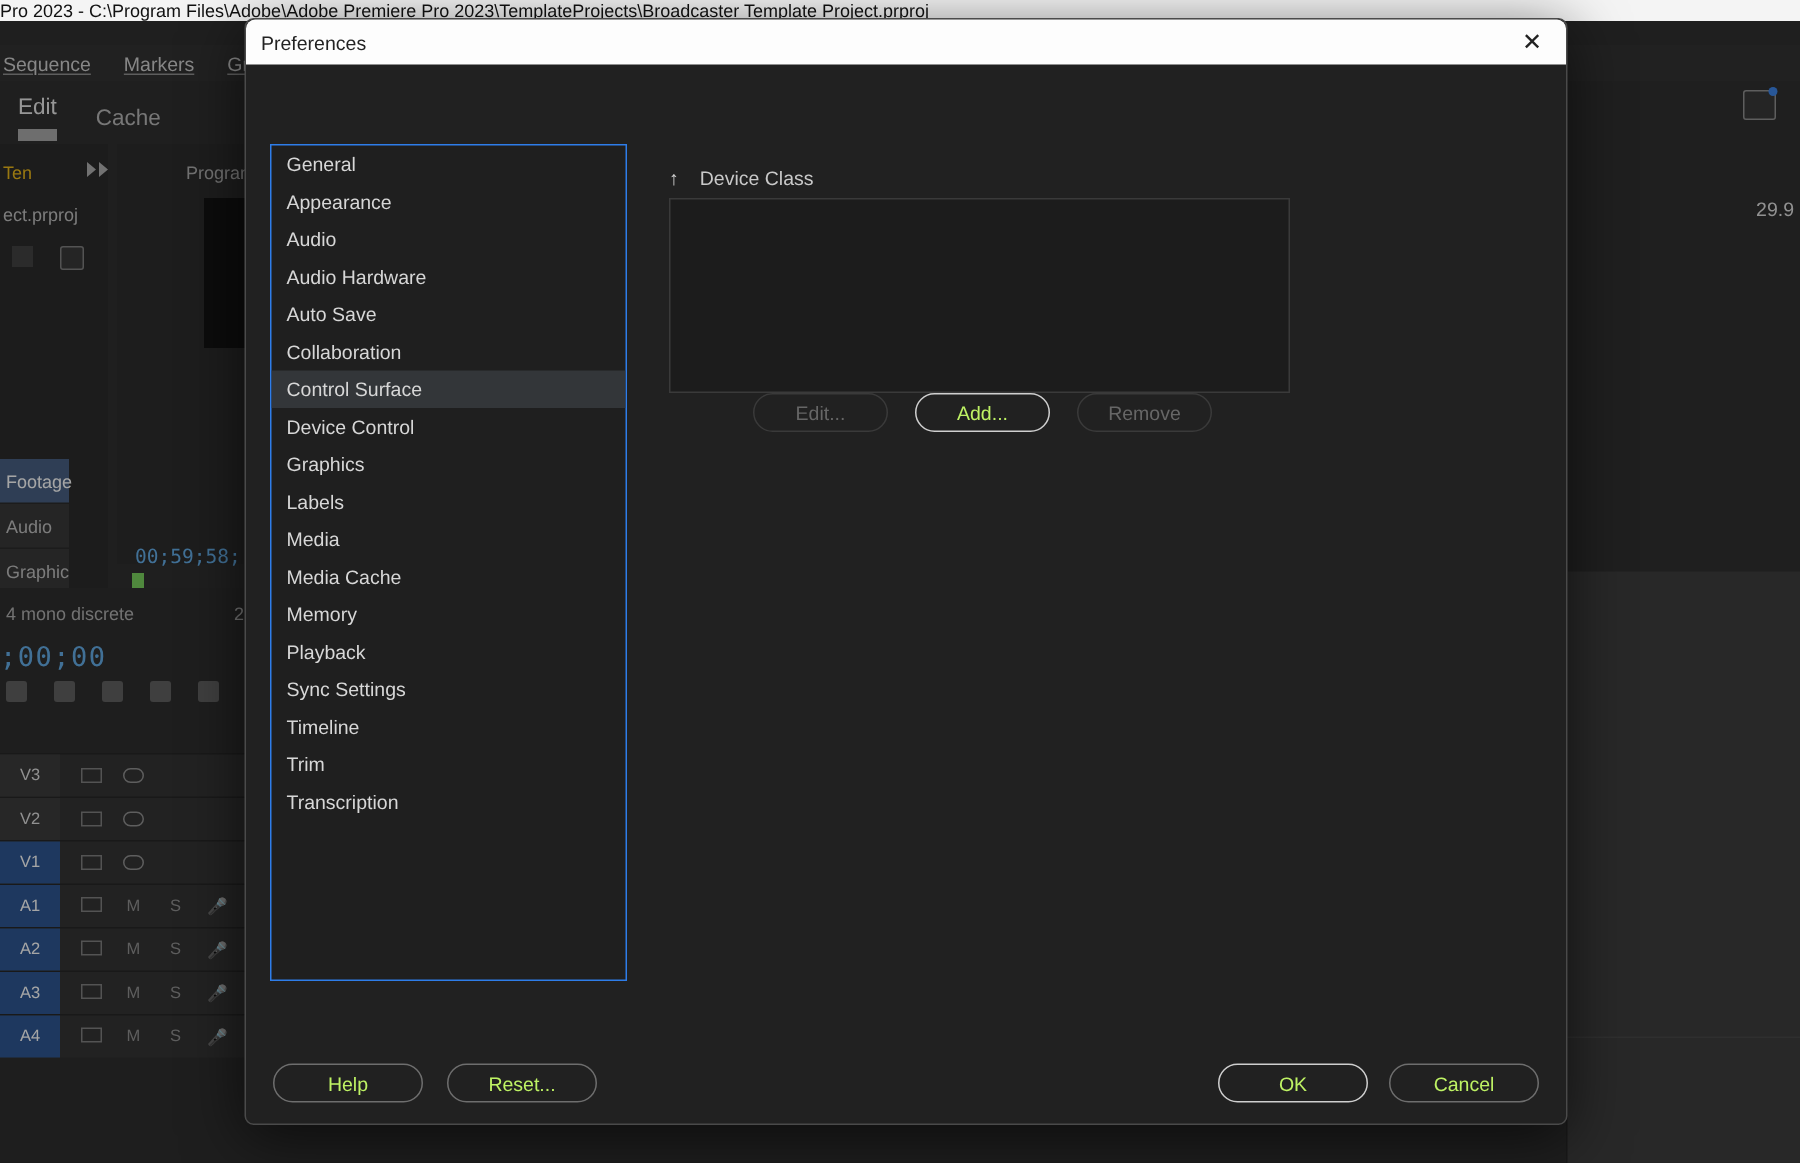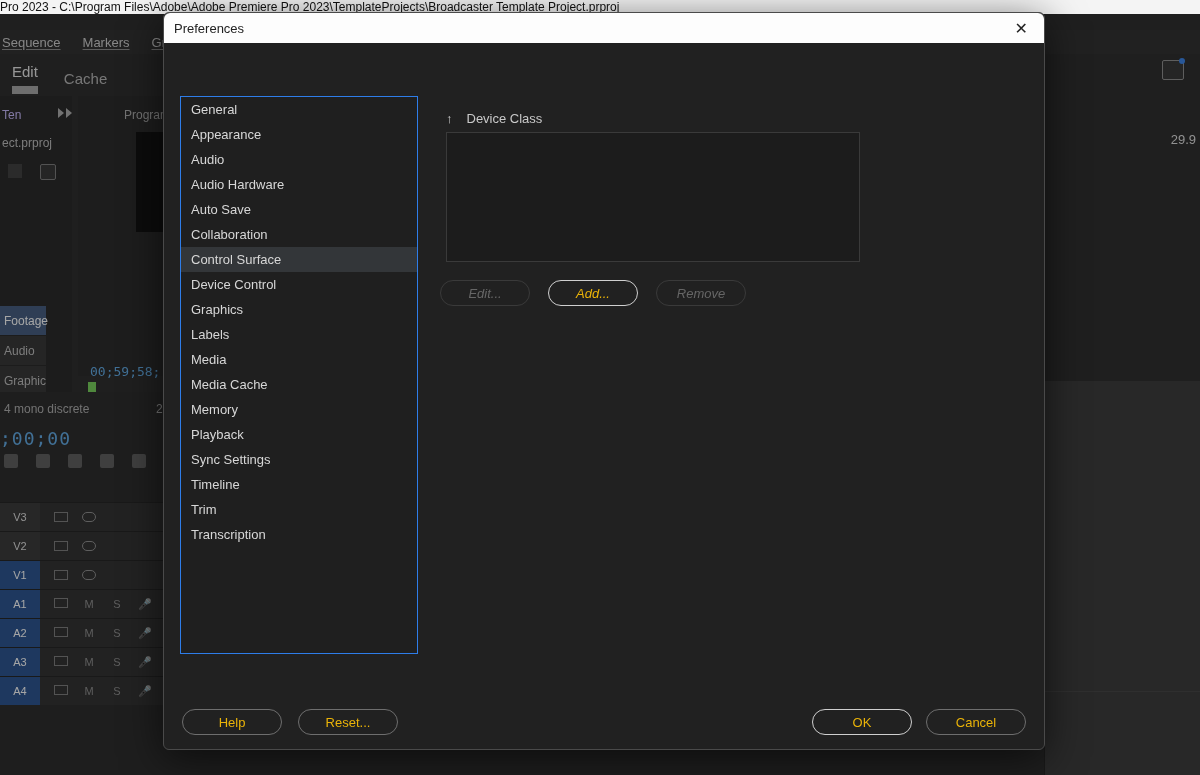--- a/index.html
+++ b/index.html
@@ -114,24 +114,24 @@
   .right-pane { flex:1; }
   .device-header{
     margin-top: 10px; margin-left: 6px;
     height: 24px; display:flex; align-items:center; gap:14px; color:#c9c9c9;
   }
   .device-header .arrow{ font-size:13px; color:#cfcfcf;}
   .device-list{
     margin-left:6px; margin-top:2px; width:414px; height:130px;
     border:1px solid #3a3a3a; background:#1c1c1c;
   }
-  .btn-row{ margin-top:18px; display:flex; gap:18px; width:430px;font-style:italic;}
+  .btn-row{ display:flex; gap:18px; justify-content:center; width:430px;}
   .pill {
     min-width:90px; height:26px; border:1px solid #6e6e6e; border-radius:13px;
-    background:transparent; color:#eab308; font-size:13px;
+    background:transparent; color:#bef264; font-size:13px;
     display:flex; align-items:center; justify-content:center; cursor:pointer;
   }
   .pill.disabled{ color:#666; border-color:#3a3a3a; cursor:default;}
   .pill.primary{ border-color:#cfcfcf;}
 
   .dlg-footer{
     height: 50px; display:flex; align-items:center; padding: 0 18px 6px 18px;
   }
   .dlg-footer .left { display:flex; gap:16px;align-items:center;}
   .dlg-footer .spacer{ flex:1;}
@@ -152,21 +152,21 @@
       <span>Grap</span>
     </div>
 
     <div class="top-tabs">
       <span class="active">Edit</span>
       <span>Cache</span>
     </div>
     <div class="icon-top-right"></div>
 
     <div class="left-col">
-      <span style="position:absolute;top:12px;left:2px;color:#c4b5fd;font-size:12px;">Ten</span>
+      <span style="position:absolute;top:12px;left:2px;color:#eab308;font-size:12px;">Ten</span>
       <div class="tri"></div>
       <div class="tri tri2"></div>
       <span class="file">ect.prproj</span>
       <div class="clear"></div>
       <div class="mag"></div>
       <div class="bins" id="bins">
           <div class="sel">Footage</div>
           <div>Audio</div>
           <div>Graphic</div>
           <div>Music</div>

